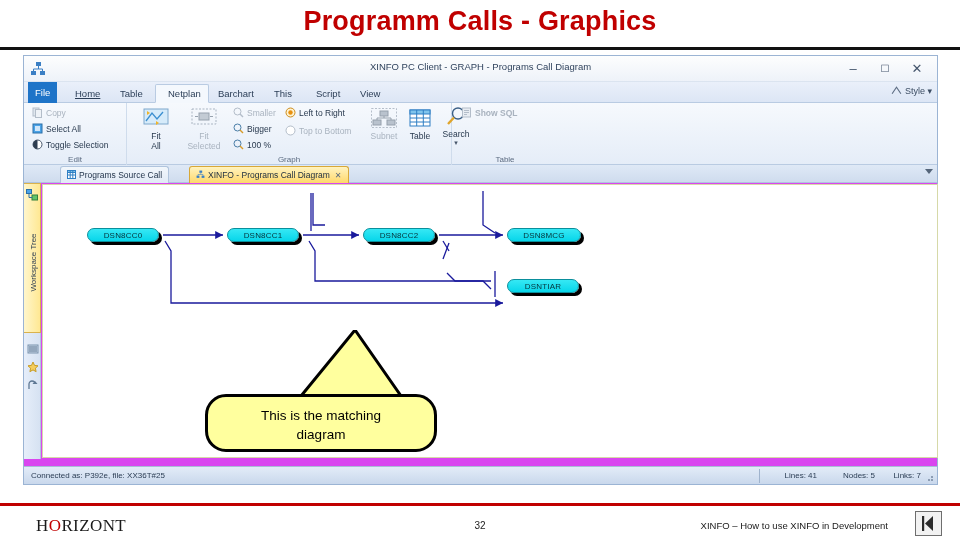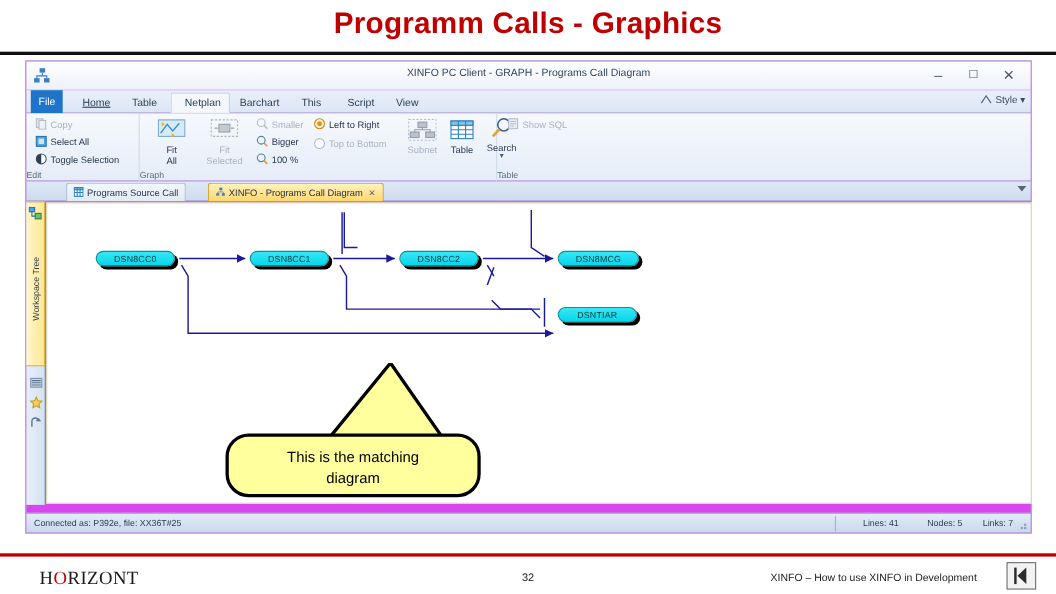--- a/index.html
+++ b/index.html
@@ -100,21 +100,21 @@
     height: 62px;
     background: linear-gradient(#f6f9fd, #e5edf8);
     border-bottom: 1px solid #b9cbe2;
   }
   .rgroup {
     position: absolute; top: 0; height: 62px;
     border-right: 1px solid #cfdcec;
   }
   .rgroup-label {
     position: absolute; bottom: 1px; left: 0; width: 100%;
-    font-size: 8px; color: #5b6b80;
+    text-align: center; font-size: 8px; color: #5b6b80;
   }
   .rsmall {
     position: absolute;
     font-size: 8.5px; color: #27384d;
     white-space: nowrap;
     line-height: 13px;
   }
   .rsmall.dis { color: #a9b3bf; }
   .ricon-sm {
     display: inline-block; vertical-align: -2px;
@@ -416,21 +416,21 @@
           <circle cx="15" cy="7.5" r="5.5" fill="none" stroke="#3a5f86" stroke-width="1.4"></circle>
           <path d="M11 11.5 L5 18" stroke="#e0a52b" stroke-width="2.4"></path>
         </svg>
         <span>Search</span>
         <div style="font-size:7px;color:#47566a;line-height:6px;">▾</div>
       </div>
       <div class="rgroup-label">Graph</div>
     </div>
 
     <div class="rgroup" style="left:428px; width:106px; border-right:none;">
-      <div class="rsmall dis" style="left:9px; top:4px;">
+      <div class="rsmall dis" style="left:9px; top:4px;font-weight:bold;">
         <svg class="ricon-sm" viewBox="0 0 11 11">
           <rect x="1.5" y="1" width="8" height="9" fill="#e8edf3" stroke="#b3bdc9"></rect>
           <path d="M3 3.5 h5 M3 5.5 h5 M3 7.5 h3" stroke="#b3bdc9"></path>
         </svg><span>Show SQL</span>
       </div>
       <div class="rgroup-label">Table</div>
     </div>
   </div>
 
   <div id="doctabs">

